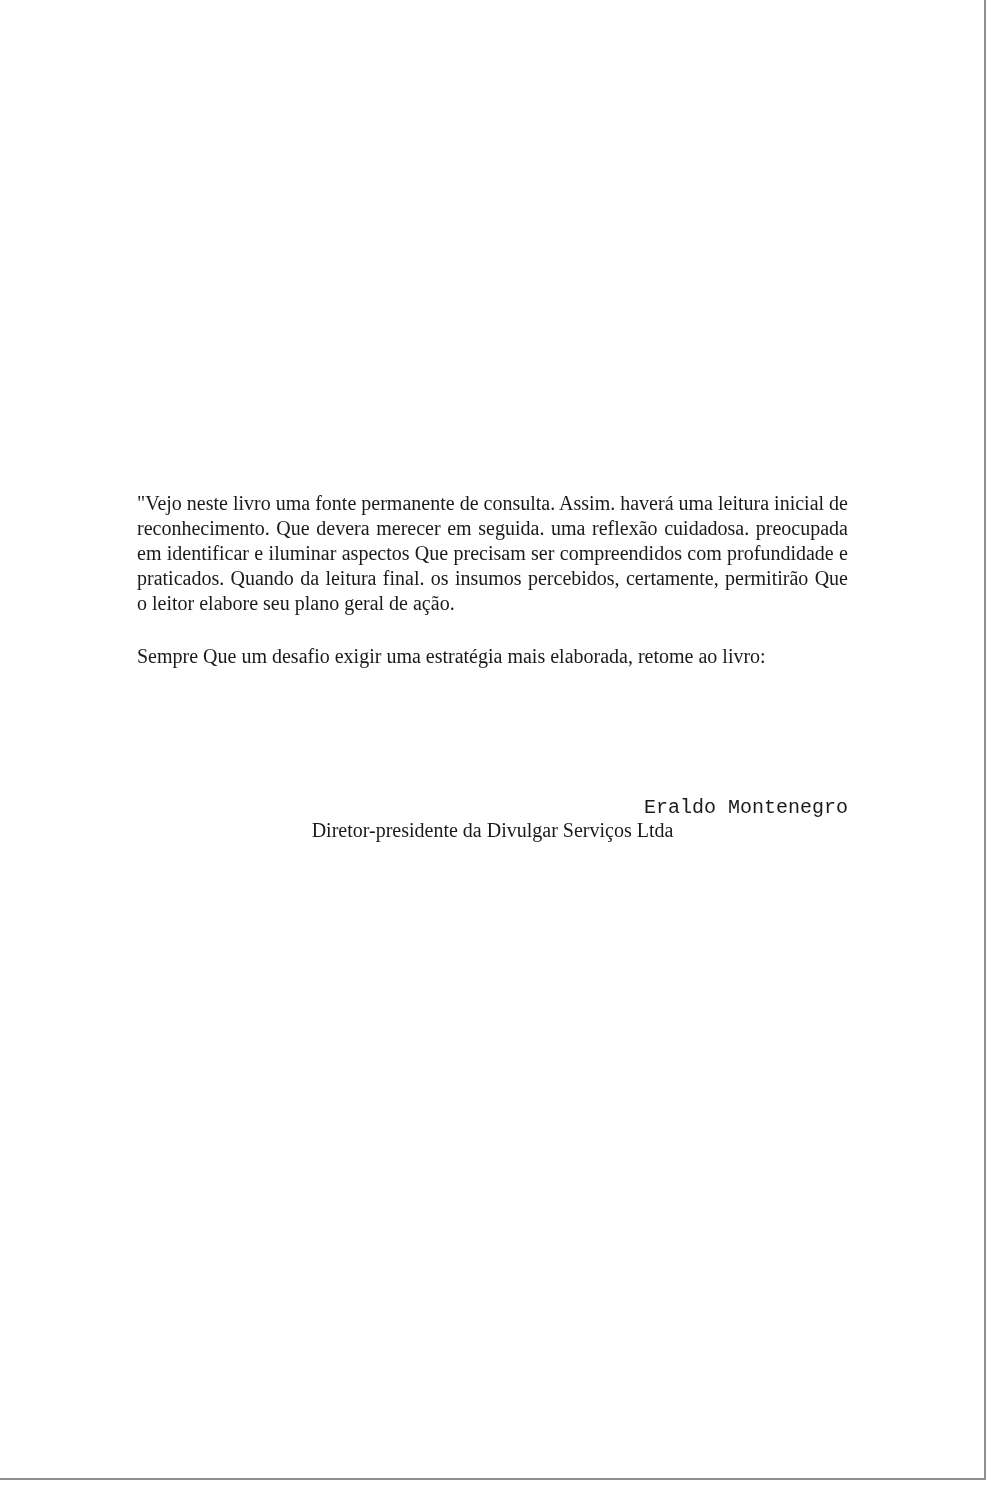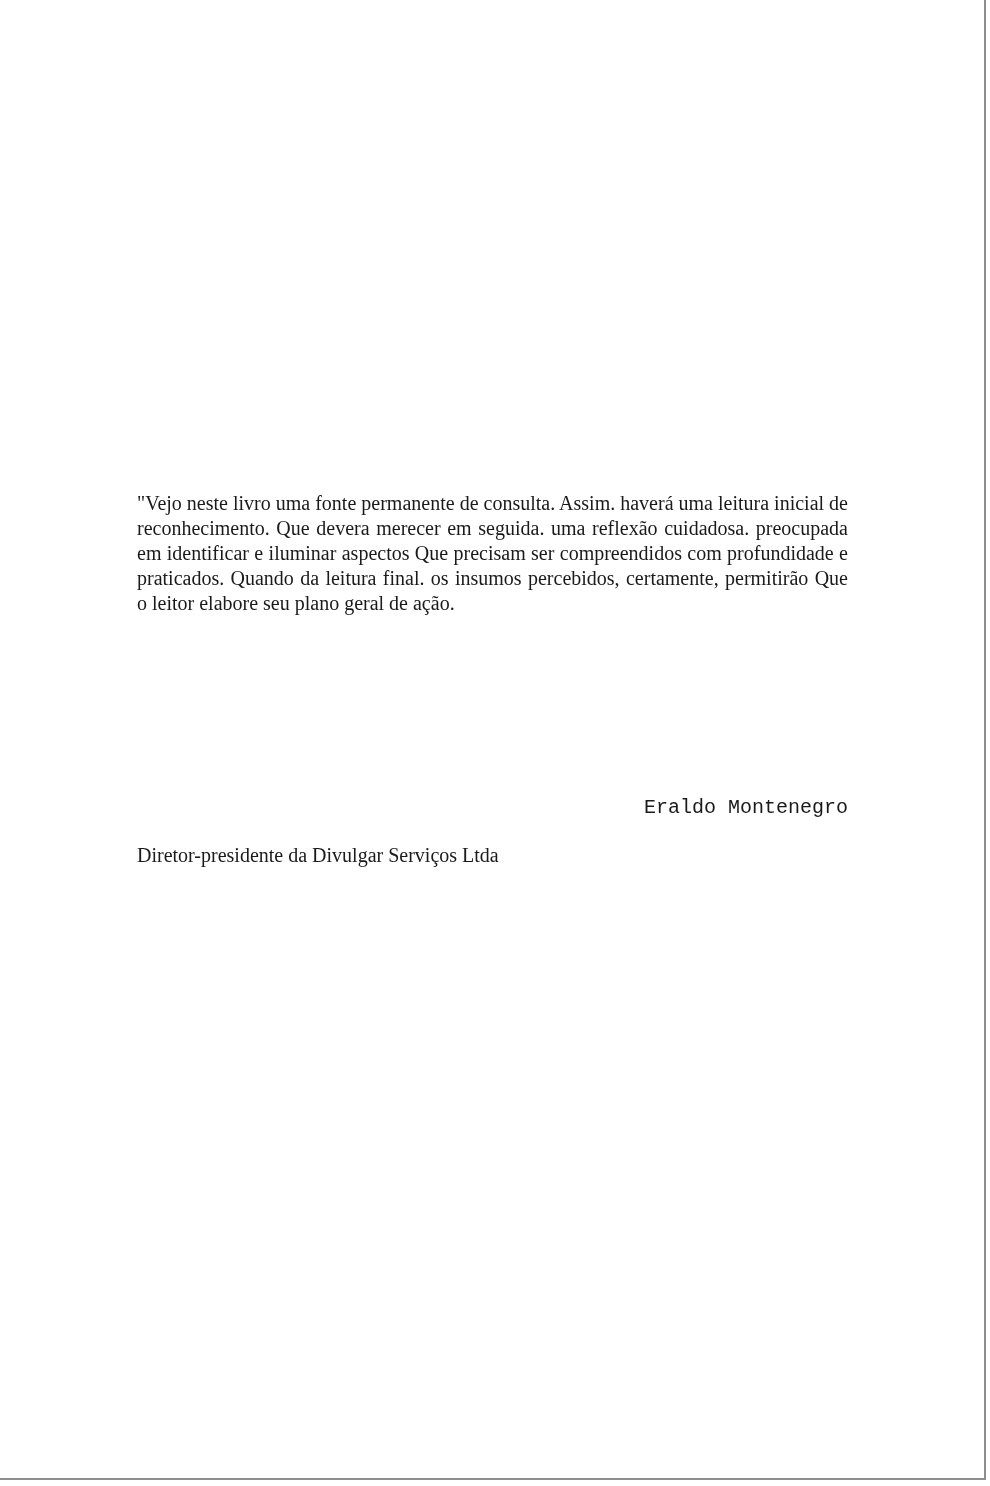--- a/index.html
+++ b/index.html
@@ -31,22 +31,22 @@
   .para-closing {
     top: 644px;
     text-align: left;
   }
   .sig-name {
     top: 795px;
     text-align: right;
     font-family: Liberation Mono, monospace;
   }
   .sig-title {
-    top: 843px;
-    text-align: left;
+    top: 818px;
+    text-align: center;
   }
   .edge-right {
     position: absolute;
     top: 0;
     left: 984px;
     width: 2px;
     height: 1480px;
     background: #8e8e8e;
   }
   .edge-bottom {
@@ -58,20 +58,21 @@
     background: #8e8e8e;
   }
 </style>
 </head>
 <body>
 
 <div class="page" style="color: rgb(26, 26, 26); background: rgb(255, 255, 255);">
 
   <p class="text-block para-quote">"Vejo neste livro uma fonte permanente de consulta. Assim. haverá uma leitura inicial de reconhecimento. Que devera merecer em seguida. uma reflexão cuidadosa. preocupada em identificar e iluminar aspectos Que precisam ser compreendidos com profundidade e praticados. Quando da leitura final. os insumos percebidos, certamente, permitirão Que o leitor elabore seu plano geral de ação.</p>
 
+  <p class="text-block para-closing">Sempre Que um desafio exigir uma estratégia mais elaborada, retome ao livro:</p>
 
   <p class="text-block sig-name">Eraldo Montenegro</p>
 
   <p class="text-block sig-title">Diretor-presidente da Divulgar Serviços Ltda</p>
 
   <div class="edge-right" style="background: rgb(142, 142, 142);"></div>
 
   <div class="edge-bottom" style="background: rgb(142, 142, 142);"></div>
 
 </div>

